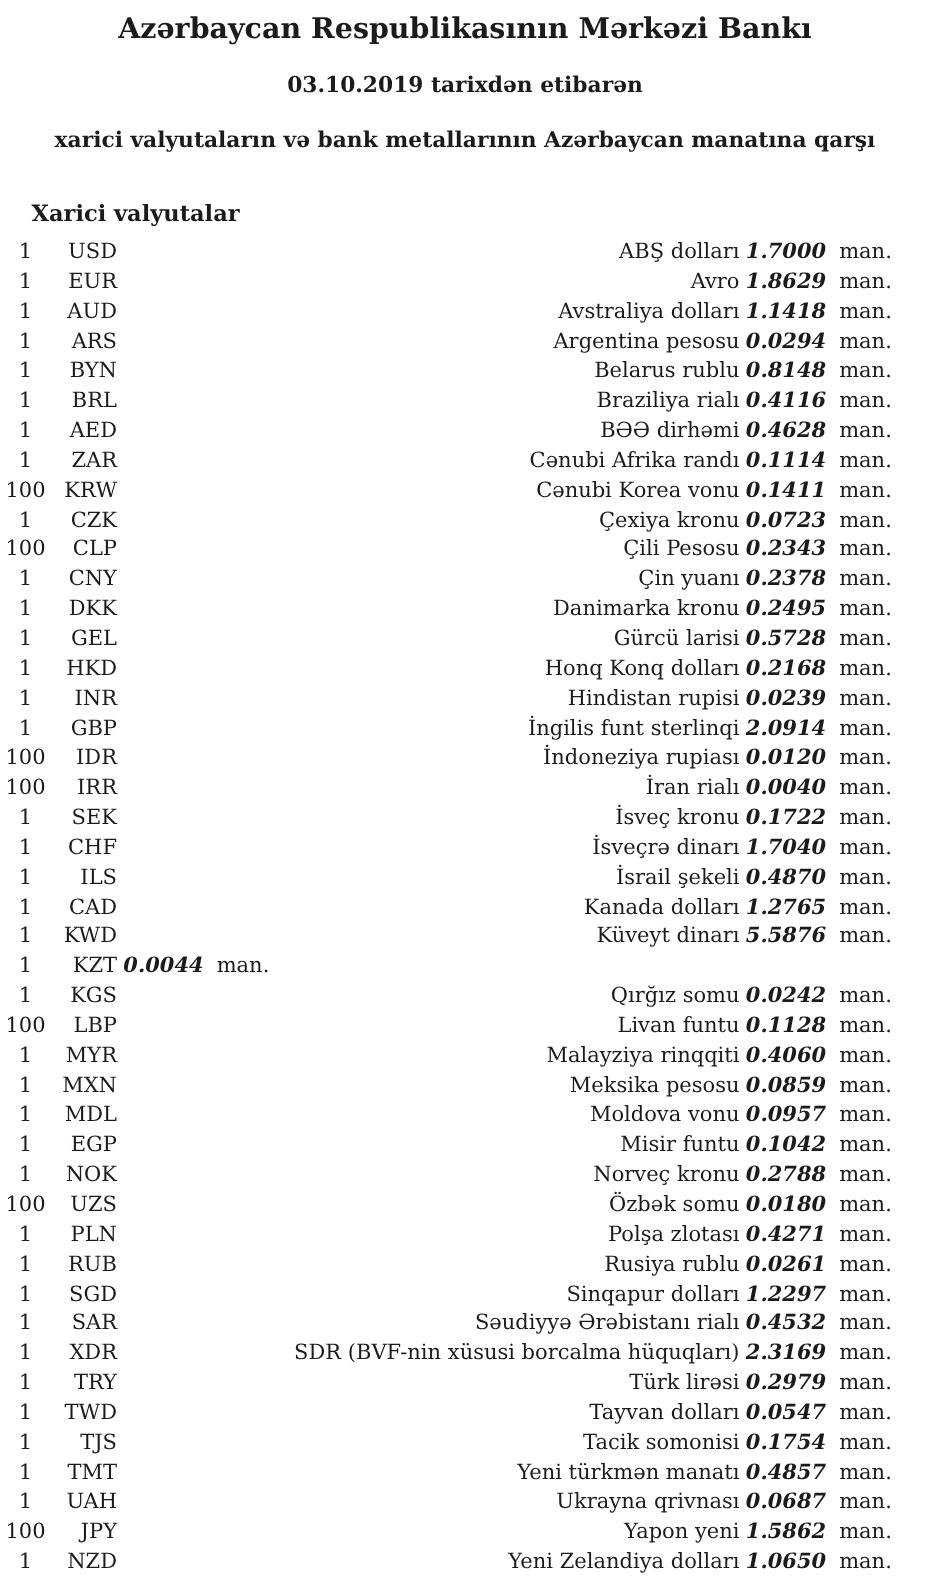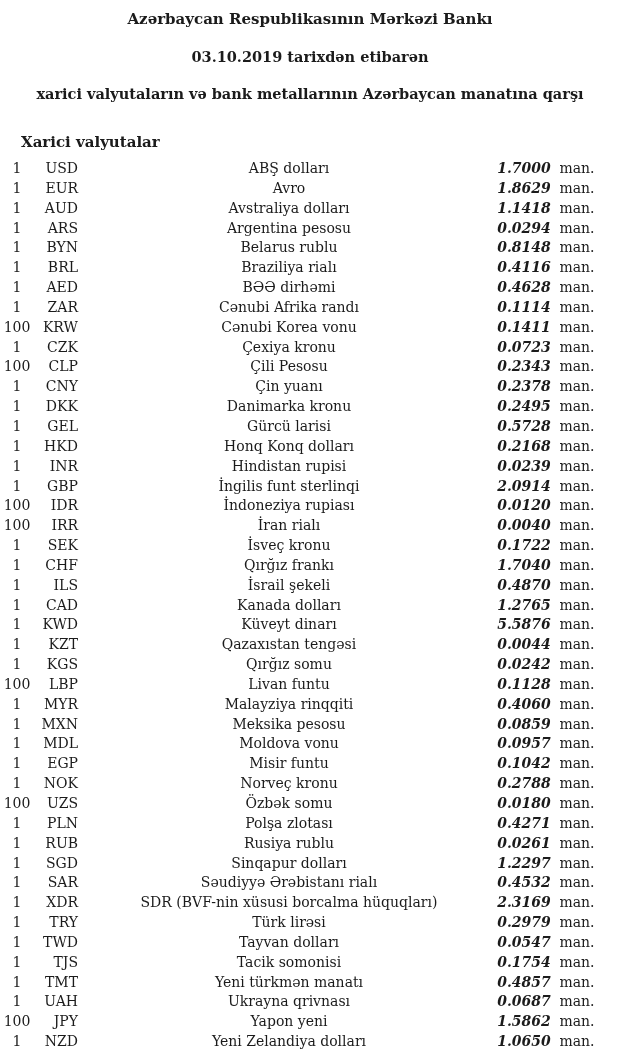--- a/index.html
+++ b/index.html
@@ -18,21 +18,21 @@
   .doc {
     width: 620px;
     height: 1053px;
     background: #ffffff;
   }
   .header {
     padding-top: 7px;
     text-align: center;
   }
   .bank-name {
-    font-size: 15px;
+    font-size: 19px;
     font-weight: bold;
     line-height: 24px;
     margin: 0;
   }
   .sub-line {
     font-size: 14.5px;
     font-weight: bold;
     line-height: 22px;
     margin: 15px;
   }
@@ -62,21 +62,21 @@
     text-align: center;
   }
   .cell-code {
     width: 44px;
     flex: 0 0 44px;
     text-align: right;
   }
   .cell-name {
     flex: 1 1 auto;
     padding-left: 7px;
-    text-align: center;
+    text-align: right;
     overflow: hidden;
   }
   .cell-rate {
     width: 62px;
     flex: 0 0 62px;
     text-align: center;
     font-weight: bold;
     font-style: italic;
   }
   .cell-unit {
@@ -255,21 +255,21 @@
     <span class="cell-qty">1</span>
     <span class="cell-code">SEK</span>
     <span class="cell-name">İsveç kronu</span>
     <span class="cell-rate">0.1722</span>
     <span class="cell-unit">man.</span>
   </div>
 
   <div class="rate-row">
     <span class="cell-qty">1</span>
     <span class="cell-code">CHF</span>
-    <span class="cell-name">Qırğız frankı</span>
+    <span class="cell-name">İsveçrə dinarı</span>
     <span class="cell-rate">1.7040</span>
     <span class="cell-unit">man.</span>
   </div>
 
   <div class="rate-row">
     <span class="cell-qty">1</span>
     <span class="cell-code">ILS</span>
     <span class="cell-name">İsrail şekeli</span>
     <span class="cell-rate">0.4870</span>
     <span class="cell-unit">man.</span>
@@ -287,21 +287,20 @@
     <span class="cell-qty">1</span>
     <span class="cell-code">KWD</span>
     <span class="cell-name">Küveyt dinarı</span>
     <span class="cell-rate">5.5876</span>
     <span class="cell-unit">man.</span>
   </div>
 
   <div class="rate-row">
     <span class="cell-qty">1</span>
     <span class="cell-code">KZT</span>
-    <span class="cell-name">Qazaxıstan tengəsi</span>
     <span class="cell-rate">0.0044</span>
     <span class="cell-unit">man.</span>
   </div>
 
   <div class="rate-row">
     <span class="cell-qty">1</span>
     <span class="cell-code">KGS</span>
     <span class="cell-name">Qırğız somu</span>
     <span class="cell-rate">0.0242</span>
     <span class="cell-unit">man.</span>

